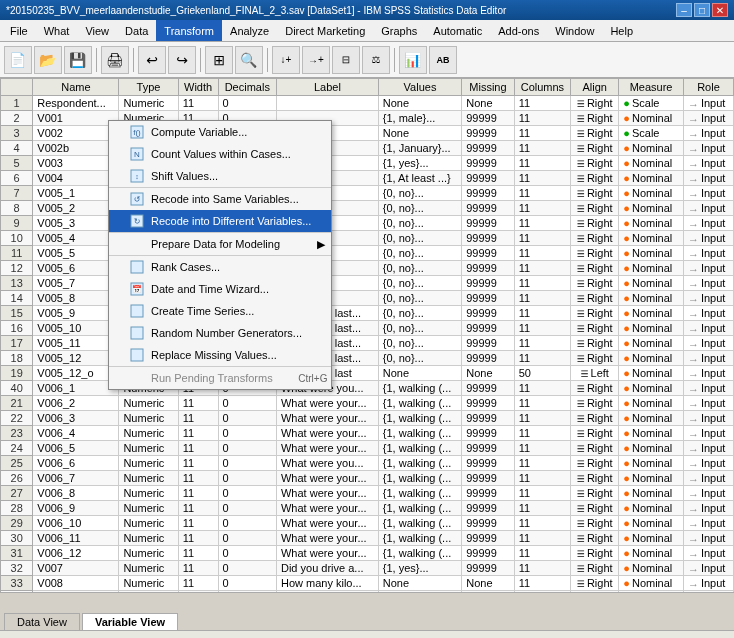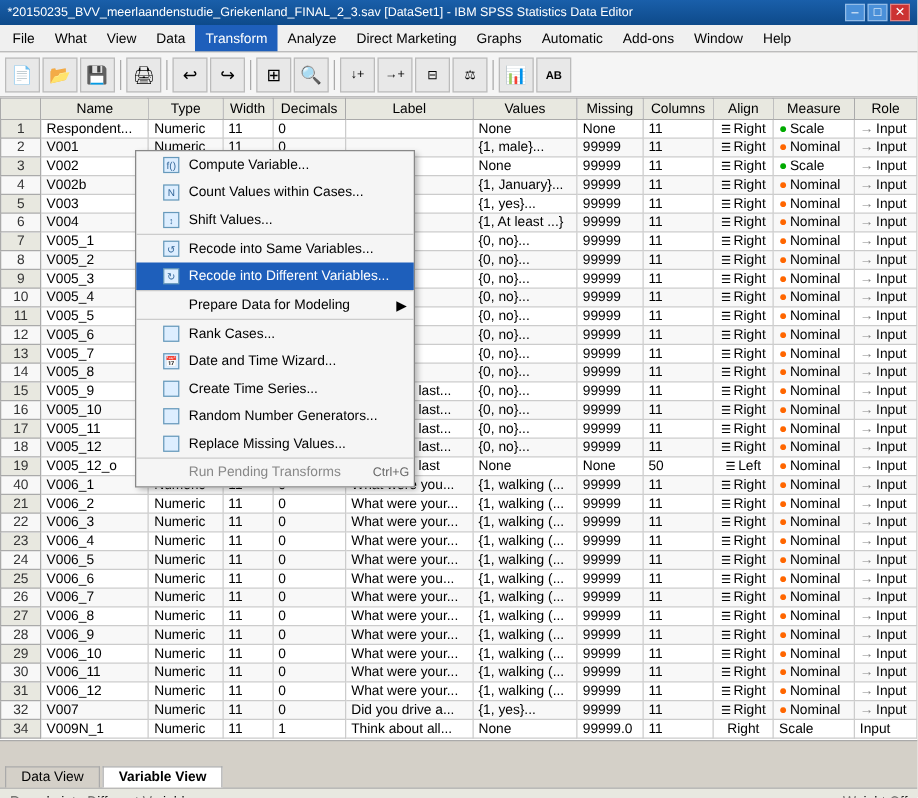--- a/index.html
+++ b/index.html
@@ -767,20 +767,40 @@
       <span style="font-size:9px;margin-right:2px;">☰</span>Right
     </td>
     <td class="col-measure">
       <span style="color:#ff6600;margin-right:2px;">●</span>Nominal
     </td>
     <td class="col-role">
       <span style="color:#888;margin-right:2px;">→</span>Input
     </td>
   </tr>
           <tr>
+    <td class="row-num">33</td>
+    <td class="col-name">V008</td>
+    <td class="col-type">Numeric</td>
+    <td class="col-width">11</td>
+    <td class="col-dec">0</td>
+    <td class="col-label">How many kilo...</td>
+    <td class="col-values">None</td>
+    <td class="col-missing">None</td>
+    <td class="col-columns">11</td>
+    <td class="col-align" style="text-align:center;">
+      <span style="font-size:9px;margin-right:2px;">☰</span>Right
+    </td>
+    <td class="col-measure">
+      <span style="color:#ff6600;margin-right:2px;">●</span>Nominal
+    </td>
+    <td class="col-role">
+      <span style="color:#888;margin-right:2px;">→</span>Input
+    </td>
+  </tr>
+          <tr>
     <td class="row-num">34</td>
     <td class="col-name">V009N_1</td>
     <td class="col-type">Numeric</td>
     <td class="col-width">11</td>
     <td class="col-dec">1</td>
     <td class="col-label">Think about all...</td>
     <td class="col-values">None</td>
     <td class="col-missing">99999.0</td>
     <td class="col-columns">11</td>
     <td class="col-align" style="text-align:center;">

